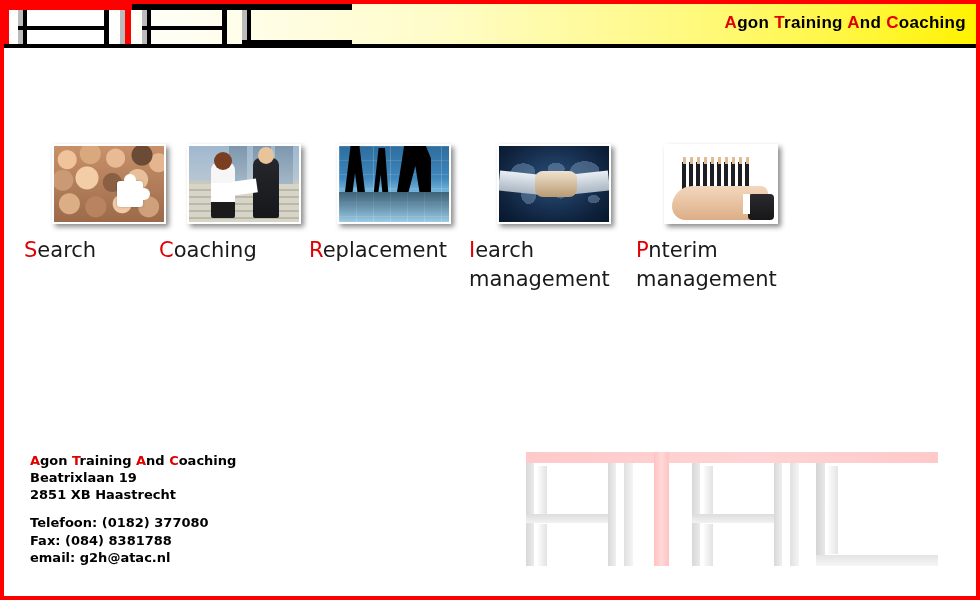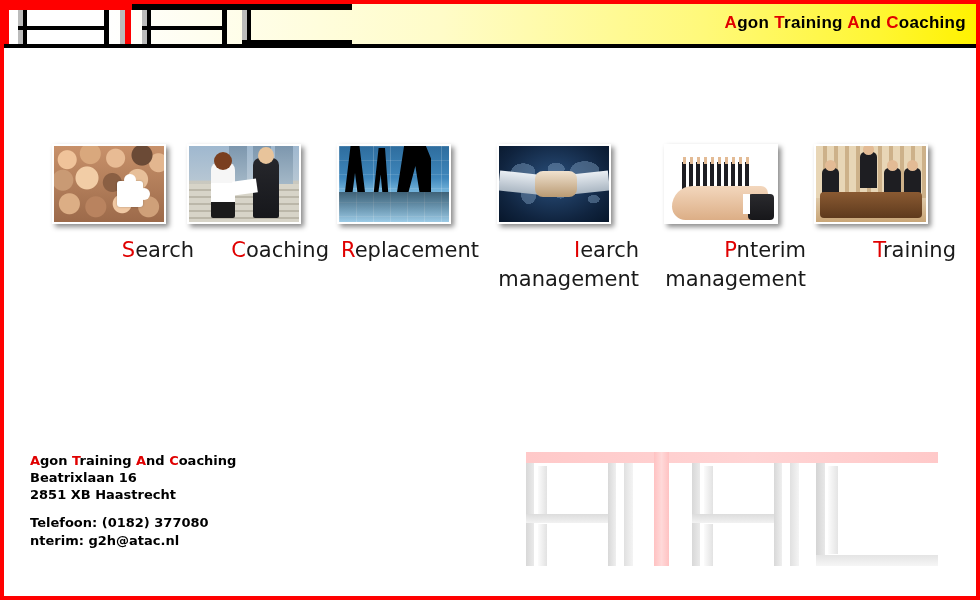--- a/index.html
+++ b/index.html
@@ -87,21 +87,21 @@
 
   
   .services {
     position: absolute;
     left: 0; top: 140px;
     width: 972px; height: 160px;
   }
   .service {
     position: absolute;
     width: 170px;
-    text-align: right;
+    text-align: left;
   }
   .service-thumb {
     width: 114px; height: 80px;
     margin: 0 auto;
     border: 2px solid #ffffff;
     box-shadow: 3px 3px 5px rgba(0,0,0,0.45);
     overflow: hidden;
     position: relative;
   }
   .service-label {
@@ -437,46 +437,32 @@
           <div class="palm"></div>
           <div class="cuff"></div>
         </div>
       </div>
       <div class="service-label">
         <span class="cap">P</span><span>nterim</span><br>
         <span>management</span>
       </div>
     </div>
 
-    <div class="service" style="left:782px;top:0">
-      <div class="service-thumb">
-        <div class="art art-train">
-          <div class="curtain"></div>
-          <div class="pp pp1"></div>
-          <div class="pp pp2"></div>
-          <div class="pp pp3"></div>
-          <div class="pp pp4"></div>
-          <div class="table"></div>
-        </div>
-      </div>
-      <div class="service-label">
-        <span class="cap">T</span><span>raining</span>
-      </div>
-    </div>
   </div>
 
   <div class="contact">
     <div class="company">
       <span class="cap">A</span><span>gon </span><span class="cap">T</span><span>raining </span><span class="cap">A</span><span>nd </span><span class="cap">C</span><span>oaching</span>
     </div>
-    <div>Beatrixlaan 16</div>
+    <div>Beatrixlaan 19</div>
     <div>2851 XB  Haastrecht</div>
     <div class="spacer"></div>
     <div>Telefoon: (0182) 377080</div>
-    <div>nterim: g2h@atac.nl</div>
+    <div>Fax: (084) 8381788</div>
+    <div>email: g2h@atac.nl</div>
   </div>
 
   <div class="watermark">
     <div class="wm-top"></div>
     <div class="wm-a1-l"></div>
     <div class="wm-a1-l2"></div>
     <div class="wm-a1-l3"></div>
     <div class="wm-a1-mid"></div>
     <div class="wm-a1-r"></div>
     <div class="wm-i"></div>

